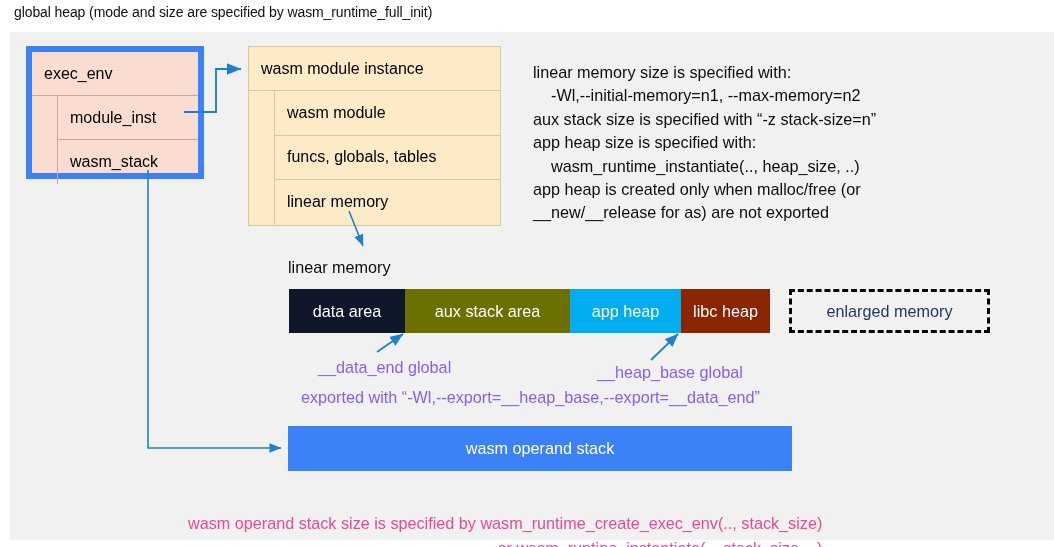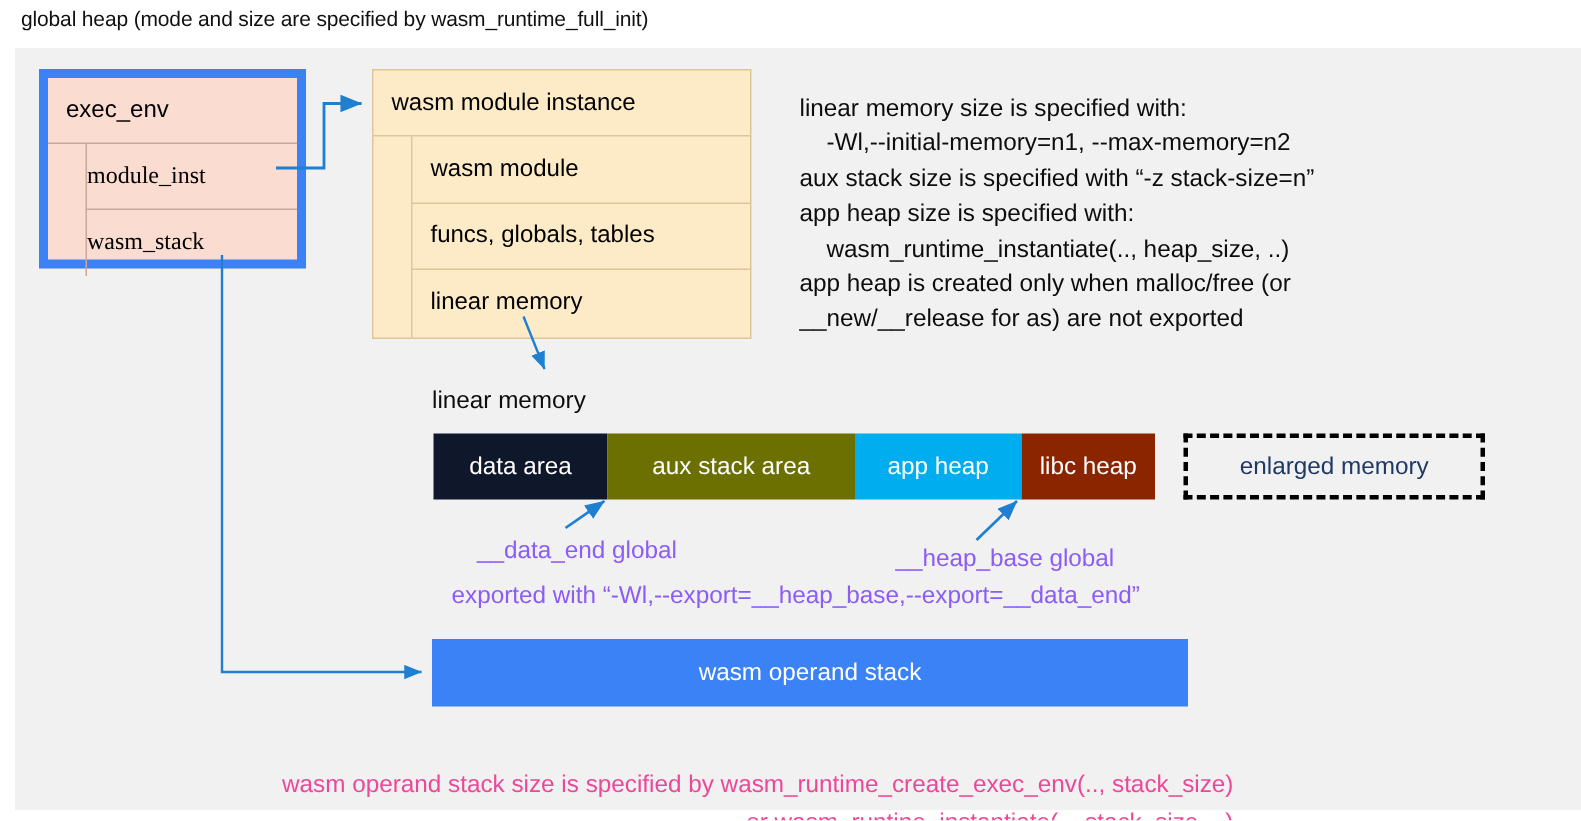--- a/index.html
+++ b/index.html
@@ -66,21 +66,21 @@
   }
   #exec-env .body {
     position: relative;
     height: 88px;
     box-sizing: border-box;
     padding-left: 25px;
   }
   #exec-env .body .row {
     height: 44px;
     border-left: 1px solid #c9a79b;
-    font-family: Liberation Serif, serif;
+    padding-left: 12px;
   }
   #exec-env .body .row.first { border-bottom: 1px solid #c9a79b; }
 
   
   #mod-inst {
     left: 248px;
     top: 46px;
     width: 253px;
     height: 180px;
     border: 1px solid #dcc79a;

